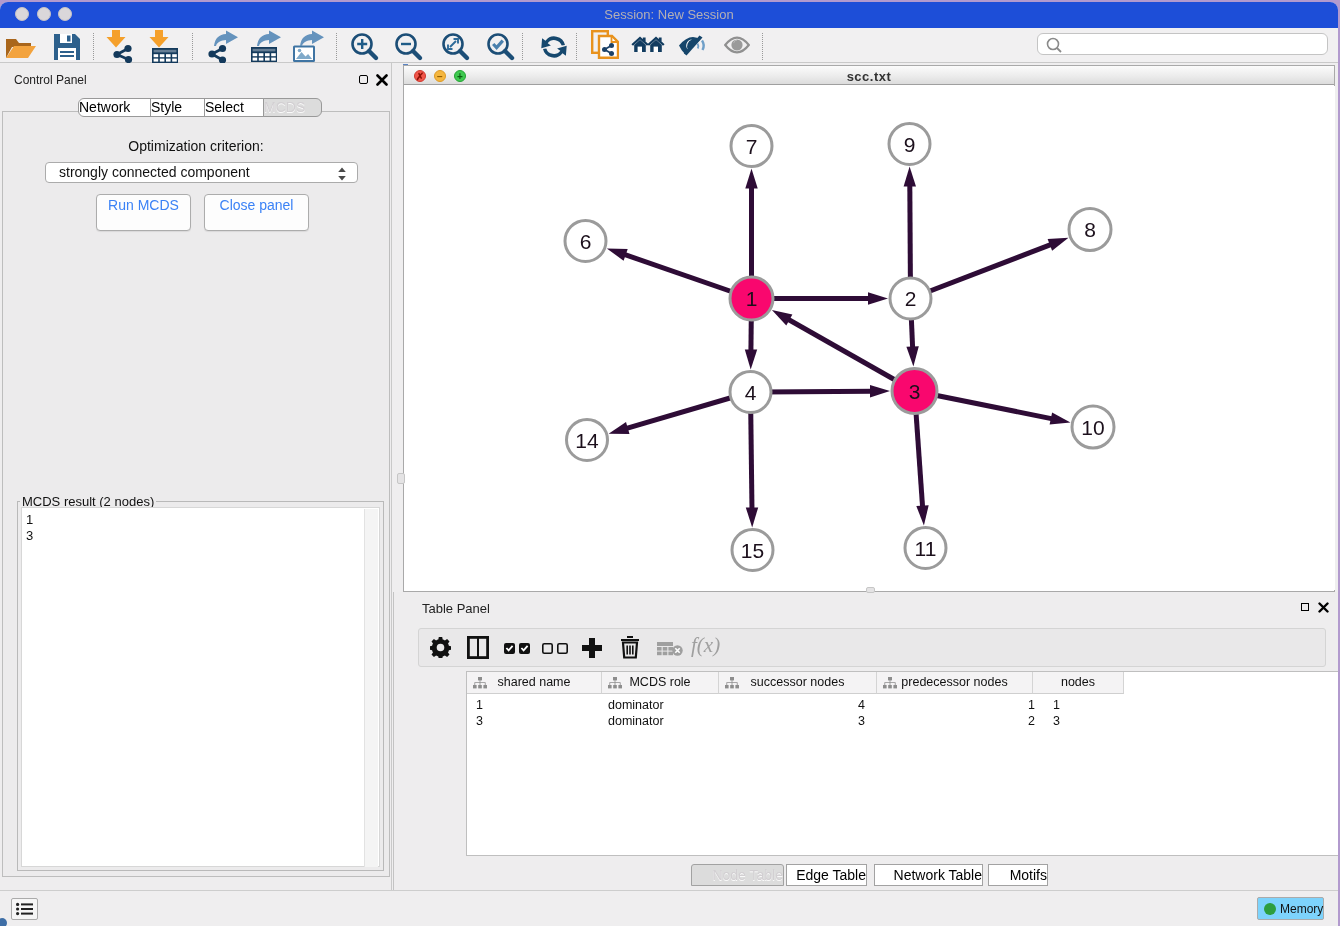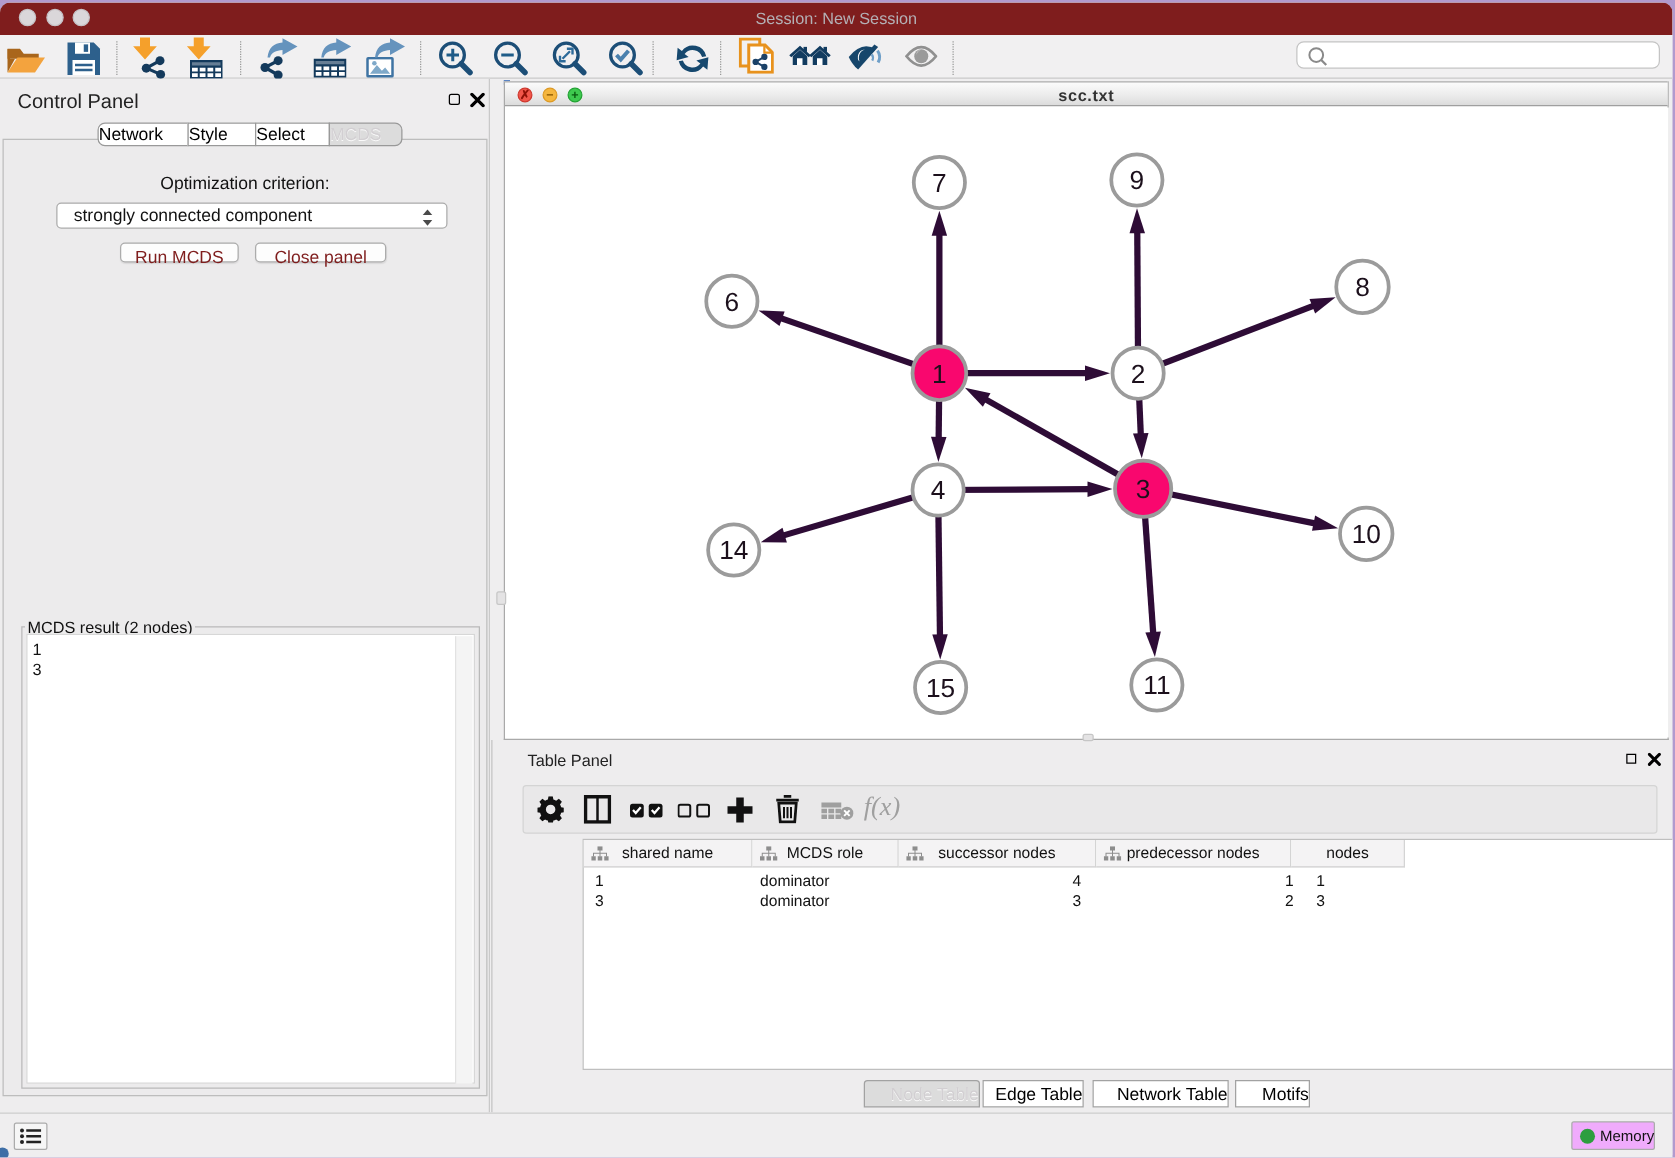--- a/index.html
+++ b/index.html
@@ -2,47 +2,47 @@
 <html><head>
 <meta charset="utf-8">
 <style>
 * { margin:0; padding:0; box-sizing:border-box; }
 svg { display:block; }
 html,body { width:1340px; height:926px; overflow:hidden; }
 body { background:#b29ace; font-family:"Liberation Sans", sans-serif; position:relative; }
 #win { position:absolute; left:0; top:2px; width:1338px; height:924px;
   border-radius:8px 8px 0 0; background:#efeeef; overflow:hidden; }
 
-#titlebar { position:absolute; left:0; top:0; width:1338px; height:26px; background:#7f1d1d; }
+#titlebar { position:absolute; left:0; top:0; width:1338px; height:26px; background:#1d4ed8; }
 .tl { position:absolute; top:5px; width:14px; height:14px; border-radius:50%;
   background:#dad7da; border:1px solid #c6c2c6; }
 #wtitle { position:absolute; top:5px; left:0; width:1338px; text-align:center;
   color:#b4b0b5; font-size:13px; }
 
 #toolbar { position:absolute; left:0; top:26px; width:1338px; height:35px; background:#f1f0f1;
   border-bottom:1px solid #c9c9c9; }
 .tsep { position:absolute; top:5px; height:27px; width:0;
   border-left:1px dotted #999; }
 .ticon { position:absolute; top:3px; }
 #searchbox { position:absolute; left:1037px; top:5px; width:291px; height:22px;
   background:#fff; border:1px solid #c4c4c4; border-radius:6px; }
 
 #cpanel { position:absolute; left:0; top:61px; width:392px; height:827px; background:#eeedee; border-right:1px solid #c9c9c9; }
-#cpanel h3 { font-size:16px; font-weight:normal; color:#222; position:absolute; left:14px; top:10px; }
+#cpanel h3 { font-size:12px; font-weight:normal; color:#222; position:absolute; left:14px; top:10px; }
 .tab { position:absolute; top:35px; height:19px; background:#fff; border:1px solid #999; z-index:2;
   font-size:14px; color:#000; text-align:left; line-height:17px; }
 .tabsel { background:#dcdcdc !important; color:#d2cfd2 !important; border-radius:0 6px 6px 0; text-shadow:0 1px 0 #fafafa; }
 #cpcontent { position:absolute; left:2px; top:48px; width:388px; height:766px;
   background:#ecebec; border:1px solid #bdbdbd; }
 #optlabel { position:absolute; top:26px; width:100%; text-align:center; font-size:14px; color:#111; }
 #dropdown { position:absolute; left:42px; top:50px; width:313px; height:21px; background:#fff;
   border:1px solid #ababab; border-radius:4px; font-size:14px; line-height:19px; color:#111;
   padding-left:13px; }
-.btn { position:absolute; top:82px; height:16px; background:#fdfdfd; border:1px solid #acacac;
-  border-radius:4px; font-size:14px; color:#7f1d1d; text-align:center; line-height:20px;
+.btn { position:absolute; top:82px; height:37px; background:#fdfdfd; border:1px solid #acacac;
+  border-radius:4px; font-size:14px; color:#3b82f6; text-align:center; line-height:20px;
   box-shadow:0 1px 1px rgba(0,0,0,0.08); }
 #fieldset { position:absolute; left:14px; top:389px; width:367px; height:370px;
   border:1px solid #b9b9b9; }
 #fieldset legend { position:absolute; top:-8px; left:2px; background:#ecebec; font-size:13px;
   color:#111; padding:0 2px; }
 #mcdstext { position:absolute; left:3px; top:5px; width:359px; height:360px; background:#fff;
   border:1px solid #d7d7d7; font-size:13px; color:#111; padding:4px 0 0 4px; line-height:16px; }
 #mcdsscroll { position:absolute; right:1px; top:1px; width:14px; height:358px; background:#f4f4f4;
   border-left:1px solid #e2e2e2; }
 
@@ -75,21 +75,21 @@
   font-size:14px; color:#000; text-align:right; line-height:21px; }
 #btabs { position:absolute; left:297px; top:272px; height:22px; }
 .btab.tabsel { background:#dcdcdc; color:#bdb9bd; border-radius:3px 3px 0 0; }
 #vhandle { position:absolute; left:397px; top:471px; width:8px; height:11px; background:#e4e3e4; border:1px solid #c6c6c6; border-radius:2px; }
 #hhandle { position:absolute; left:866px; top:585px; width:9px; height:6px; background:#e4e3e4; border:1px solid #c6c6c6; border-radius:2px; }
 
 #statusbar { position:absolute; left:0; top:888px; width:1338px; height:34px; background:#efeeef;
   border-top:1px solid #cdcdcd; }
 #listbtn { position:absolute; left:11px; top:7px; width:27px; height:22px; background:#f6f6f6;
   border:1px solid #ababab; border-radius:2px; }
-#membtn { position:absolute; left:1257px; top:6px; width:67px; height:23px; background:#f0abfc;
+#membtn { position:absolute; left:1257px; top:6px; width:67px; height:23px; background:#7dd3fc;
   border:1px solid #ababab; border-radius:2px; font-size:12px; color:#111; }
 </style>
 </head>
 <body>
 <div id="win">
   <div id="titlebar">
     <div class="tl" style="left:15px;"></div>
     <div class="tl" style="left:37px;"></div>
     <div class="tl" style="left:58px;"></div>
     <div id="wtitle">Session: New Session</div>

